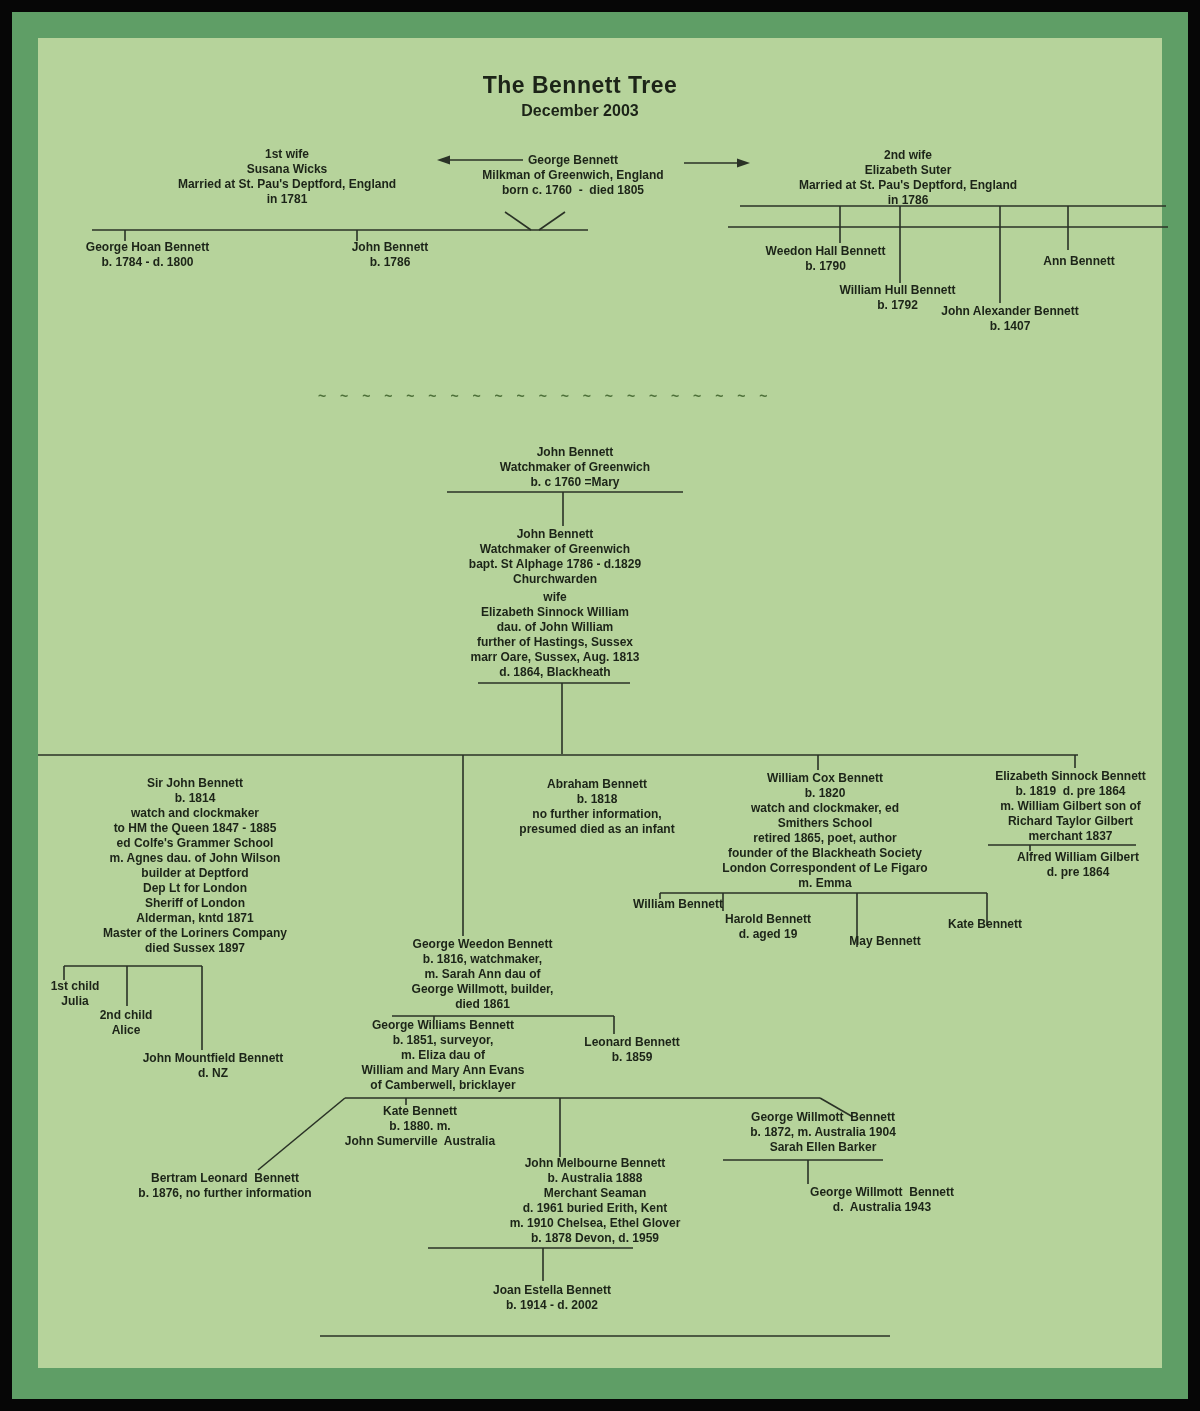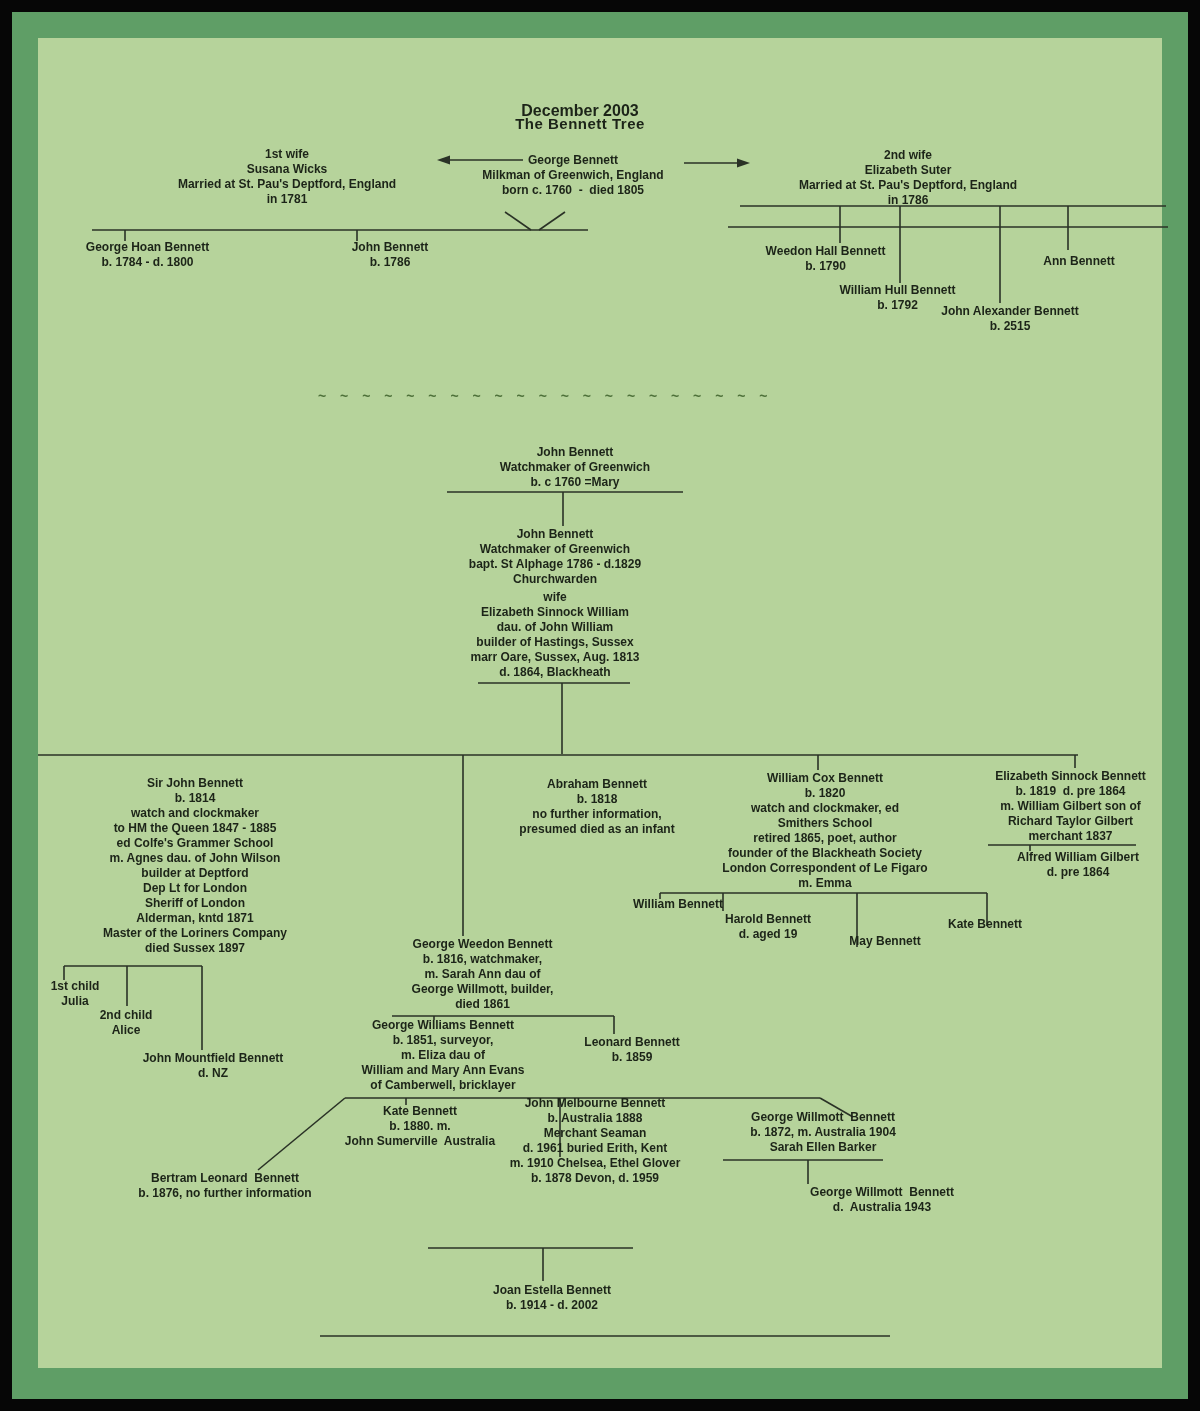--- a/index.html
+++ b/index.html
@@ -12,21 +12,21 @@
     background:var(--outer);
     font-family:"Liberation Sans","DejaVu Sans",sans-serif;
     font-weight:bold; color:var(--text);
   }
   .green-border{position:absolute; left:12px; top:12px; right:12px; bottom:12px; background:var(--frame);}
   .panel{position:absolute; left:38px; top:38px; width:1124px; height:1330px; background:var(--panel);}
   #connectors{position:absolute; left:0; top:0;}
   .node{position:absolute; font-size:12px; line-height:15px; text-align:center;}
   .node.la{text-align:center;}
   .ln{white-space:pre;}
-  .title{font-size:15px; line-height:26px; letter-spacing:0.5px;margin-top:39px;}
+  .title{font-size:23px; line-height:26px; letter-spacing:0.5px;}
   .subtitle{font-size:16px; line-height:18px;}
   .tildes{position:absolute; left:318px; top:388px; width:490px; text-align:left;
           color:var(--tilde); font-size:14px; letter-spacing:5px; line-height:16px;}
 </style>
 </head>
 <body>
 
 <div id="stage">
   <div class="green-border"></div>
   <div class="panel"></div>
@@ -126,21 +126,21 @@
   <div class="node" style="left:733px;top:244px;width:185px">
       <div class="ln">Weedon Hall Bennett</div>
       <div class="ln">b. 1790</div>
     </div>
   <div class="node" style="left:805px;top:283px;width:185px">
       <div class="ln">William Hull Bennett</div>
       <div class="ln">b. 1792</div>
     </div>
   <div class="node" style="left:915px;top:304px;width:190px">
       <div class="ln">John Alexander Bennett</div>
-      <div class="ln">b. 2515</div>
+      <div class="ln">b. 1407</div>
     </div>
   <div class="node" style="left:999px;top:254px;width:160px">
       <div class="ln">Ann Bennett</div>
     </div>
 
   <div class="tildes">~ ~ ~ ~ ~ ~ ~ ~ ~ ~ ~ ~ ~ ~ ~ ~ ~ ~ ~ ~ ~</div>
 
   <div class="node" style="left:465px;top:445px;width:220px">
       <div class="ln">John Bennett</div>
       <div class="ln">Watchmaker of Greenwich</div>
@@ -149,21 +149,21 @@
   <div class="node" style="left:445px;top:527px;width:220px">
       <div class="ln">John Bennett</div>
       <div class="ln">Watchmaker of Greenwich</div>
       <div class="ln">bapt. St Alphage 1786 - d.1829</div>
       <div class="ln">Churchwarden</div>
     </div>
   <div class="node" style="left:430px;top:590px;width:250px">
       <div class="ln">wife</div>
       <div class="ln">Elizabeth Sinnock William</div>
       <div class="ln">dau. of John William</div>
-      <div class="ln">builder of Hastings, Sussex</div>
+      <div class="ln">further of Hastings, Sussex</div>
       <div class="ln">marr Oare, Sussex, Aug. 1813</div>
       <div class="ln">d. 1864, Blackheath</div>
     </div>
 
   <div class="node la" style="left:45px;top:776px;width:300px">
       <div class="ln">Sir John Bennett</div>
       <div class="ln">b. 1814</div>
       <div class="ln">watch and clockmaker</div>
       <div class="ln">to HM the Queen 1847 - 1885</div>
       <div class="ln">ed Colfe's Grammer School</div>
@@ -251,21 +251,21 @@
 
   <div class="node" style="left:330px;top:1104px;width:180px">
       <div class="ln">Kate Bennett</div>
       <div class="ln">b. 1880. m.</div>
       <div class="ln">John Sumerville  Australia</div>
     </div>
   <div class="node la" style="left:65px;top:1171px;width:320px">
       <div class="ln">Bertram Leonard  Bennett</div>
       <div class="ln">b. 1876, no further information</div>
     </div>
-  <div class="node la" style="left:485px;top:1096px;width:220px">
+  <div class="node la" style="left:485px;top:1156px;width:220px">
       <div class="ln">John Melbourne Bennett</div>
       <div class="ln">b. Australia 1888</div>
       <div class="ln">Merchant Seaman</div>
       <div class="ln">d. 1961 buried Erith, Kent</div>
       <div class="ln">m. 1910 Chelsea, Ethel Glover</div>
       <div class="ln">b. 1878 Devon, d. 1959</div>
     </div>
   <div class="node la" style="left:723px;top:1110px;width:200px">
       <div class="ln">George Willmott  Bennett</div>
       <div class="ln">b. 1872, m. Australia 1904</div>

